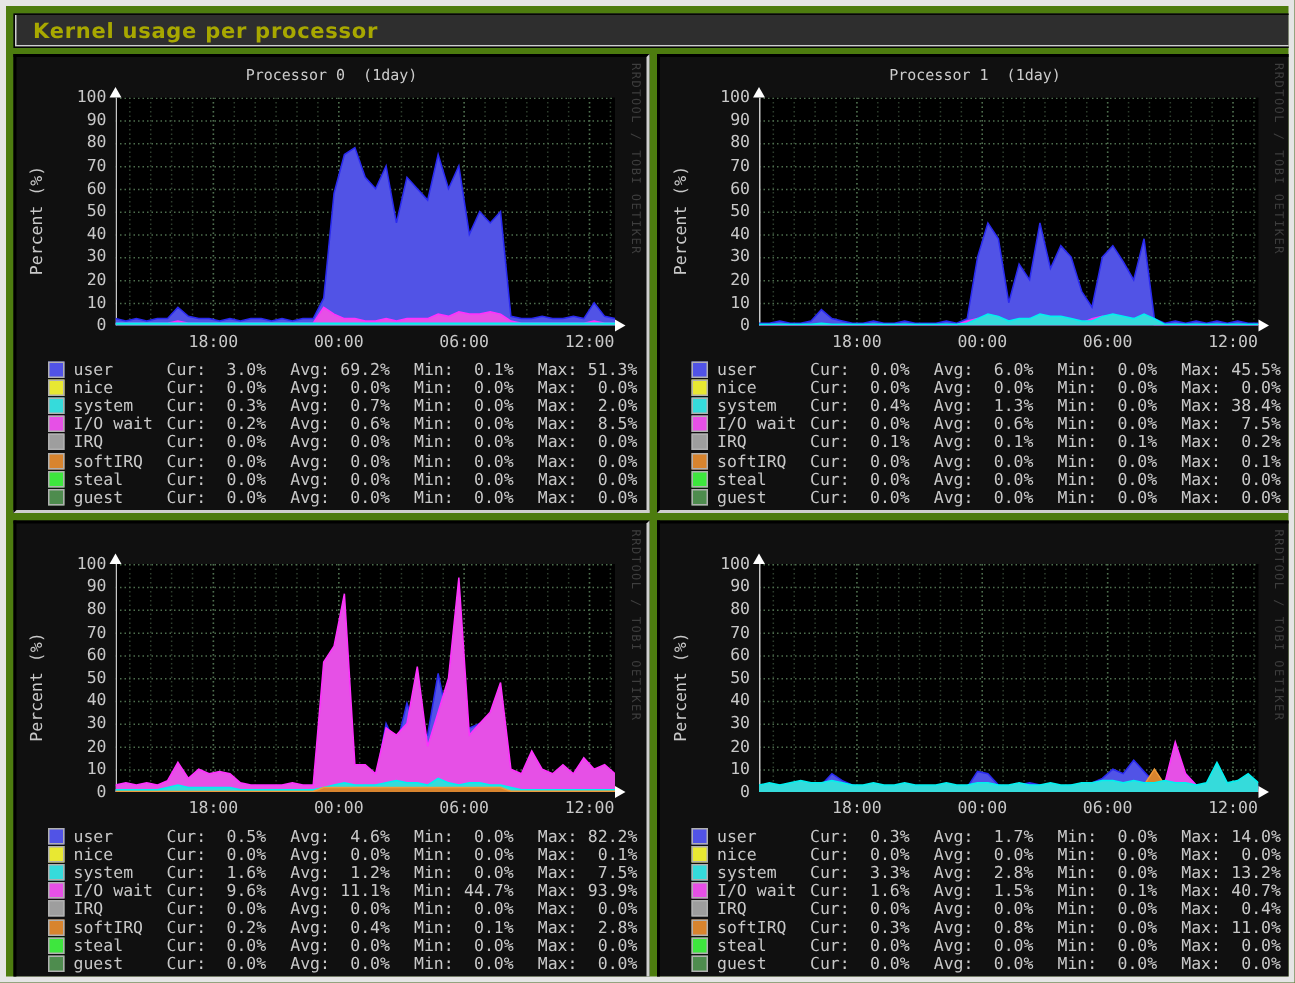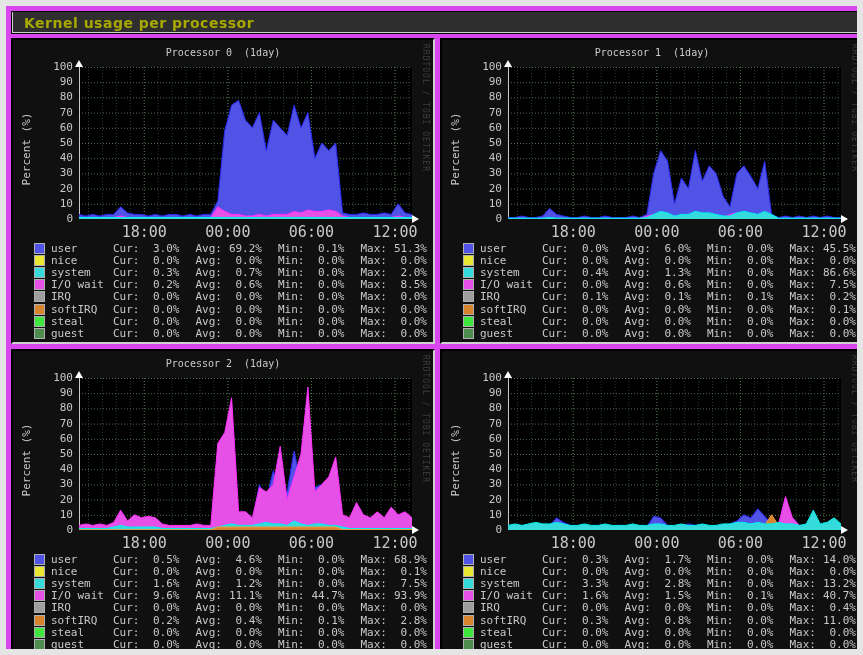--- a/index.html
+++ b/index.html
@@ -1,16 +1,16 @@
 <!DOCTYPE html>
 <html><head>
 <meta charset="utf-8">
 <style>
   html,body{margin:0;padding:0;background:#9c9c9c;}
-  #app{position:relative;width:863px;height:655px;background:#d946ef;border:6px solid #e5e5e5;
+  #app{position:relative;width:863px;height:655px;background:#4d7c0f;border:4px solid #e5e5e5;
        box-sizing:border-box;font-family:"DejaVu Sans Mono",monospace;overflow:hidden;}
   #title-bar{position:absolute;left:5px;top:5px;width:852px;height:23px;background:#2e2e2e;
        border:1px solid #050505;box-shadow:inset 1px -1px 0 #cfcfcf, inset -1px -1px 0 #cfcfcf;
        box-sizing:border-box;display:flex;align-items:center;}
   #title-bar .t{font-family:"DejaVu Sans",sans-serif;font-weight:bold;font-size:14px;
        color:#a8a800;padding-left:12px;letter-spacing:.5px;}
   #panels{position:absolute;left:5px;top:32px;display:grid;grid-template-columns:424px 424px;
        grid-auto-rows:306px;gap:5px;}
   .panel{position:relative;background:#101010;border:2px solid;
        border-color:#000 #cfcfcf #cfcfcf #000;box-sizing:border-box;color:#c8c8c8;}
@@ -23,21 +23,21 @@
   .arrow-up{position:absolute;left:-4px;top:-7px;width:0;height:0;
        border-left:4px solid transparent;border-right:4px solid transparent;
        border-bottom:7px solid #ffffff;}
   .arrow-right{position:absolute;right:-7px;bottom:-4px;width:0;height:0;
        border-top:4px solid transparent;border-bottom:4px solid transparent;
        border-left:7px solid #ffffff;}
   .yticks{position:absolute;left:18px;top:21px;width:42px;height:165px;}
   .ytick{position:absolute;left:0;width:42px;height:12px;line-height:12px;text-align:right;
        font-size:11px;color:#c8c8c8;}
   .xticks{position:absolute;left:66px;top:183px;width:333px;height:14px;}
-  .xtick{position:absolute;width:60px;text-align:center;font-size:15px;color:#c8c8c8;}
+  .xtick{position:absolute;width:60px;text-align:center;font-size:11px;color:#c8c8c8;}
   .ylabel-rot{position:absolute;left:-61px;top:102px;width:150px;height:14px;text-align:center;
        transform:rotate(-90deg);font-size:11px;color:#c8c8c8;white-space:pre;}
   .legend{position:absolute;left:10px;top:202px;right:6px;}
   .legend-row{display:flex;align-items:center;height:12.2px;font-size:11px;color:#c8c8c8;justify-content:flex-end;}
   .swatch{width:9px;height:9px;border:1px solid #b0b0b0;margin-right:6px;flex:0 0 auto;}
   .lname{width:62px;white-space:pre;}
   .lg-group{display:flex;margin-right:16px;}
   .lg-group:last-child{margin-right:0;}
   .lg-val{width:40px;text-align:right;white-space:pre;}
 </style>
@@ -423,21 +423,21 @@
             <span class="lg-group">
               <span class="lg-label">Avg:</span>
               <span class="lg-val">1.3%</span>
             </span>
             <span class="lg-group">
               <span class="lg-label">Min:</span>
               <span class="lg-val">0.0%</span>
             </span>
             <span class="lg-group">
               <span class="lg-label">Max:</span>
-              <span class="lg-val">86.6%</span>
+              <span class="lg-val">38.4%</span>
             </span>
           </div>
 
   <div class="legend-row">
     <span class="swatch" style="background: rgb(230, 80, 230);"></span>
     <span class="lname">I/O wait</span>
   <span class="lg-group">
               <span class="lg-label">Cur:</span>
               <span class="lg-val">0.0%</span>
             </span>
@@ -536,21 +536,20 @@
             <span class="lg-group">
               <span class="lg-label">Max:</span>
               <span class="lg-val">0.0%</span>
             </span>
           </div>
 </div>
   </div>
 
   <div class="panel">
     <div class="watermark">RRDTOOL / TOBI OETIKER</div>
-    <div class="graph-title">Processor 2  (1day)</div>
     <div class="ylabel-rot">Percent (%)</div>
     <div class="yticks">
           <div class="ytick" style="top: 0px;">100</div>
           <div class="ytick" style="top: 15.2px;">90</div>
           <div class="ytick" style="top: 30.4px;">80</div>
           <div class="ytick" style="top: 45.6px;">70</div>
           <div class="ytick" style="top: 60.8px;">60</div>
           <div class="ytick" style="top: 76px;">50</div>
           <div class="ytick" style="top: 91.2px;">40</div>
           <div class="ytick" style="top: 106.4px;">30</div>
@@ -629,21 +628,21 @@
             <span class="lg-group">
               <span class="lg-label">Avg:</span>
               <span class="lg-val">4.6%</span>
             </span>
             <span class="lg-group">
               <span class="lg-label">Min:</span>
               <span class="lg-val">0.0%</span>
             </span>
             <span class="lg-group">
               <span class="lg-label">Max:</span>
-              <span class="lg-val">68.9%</span>
+              <span class="lg-val">82.2%</span>
             </span>
           </div>
 
   <div class="legend-row">
     <span class="swatch" style="background: rgb(232, 232, 50);"></span>
     <span class="lname">nice</span>
   <span class="lg-group">
               <span class="lg-label">Cur:</span>
               <span class="lg-val">0.0%</span>
             </span>

